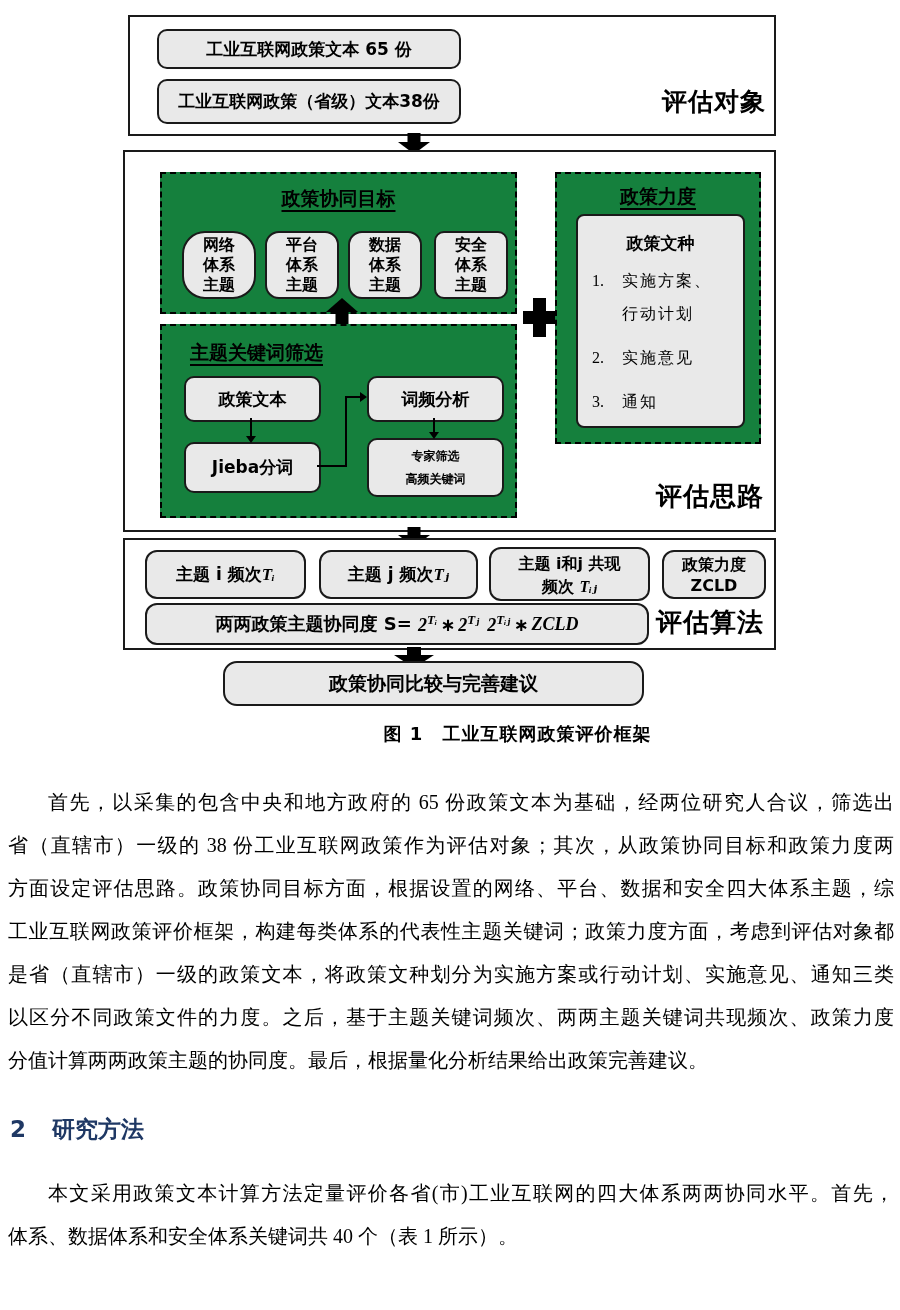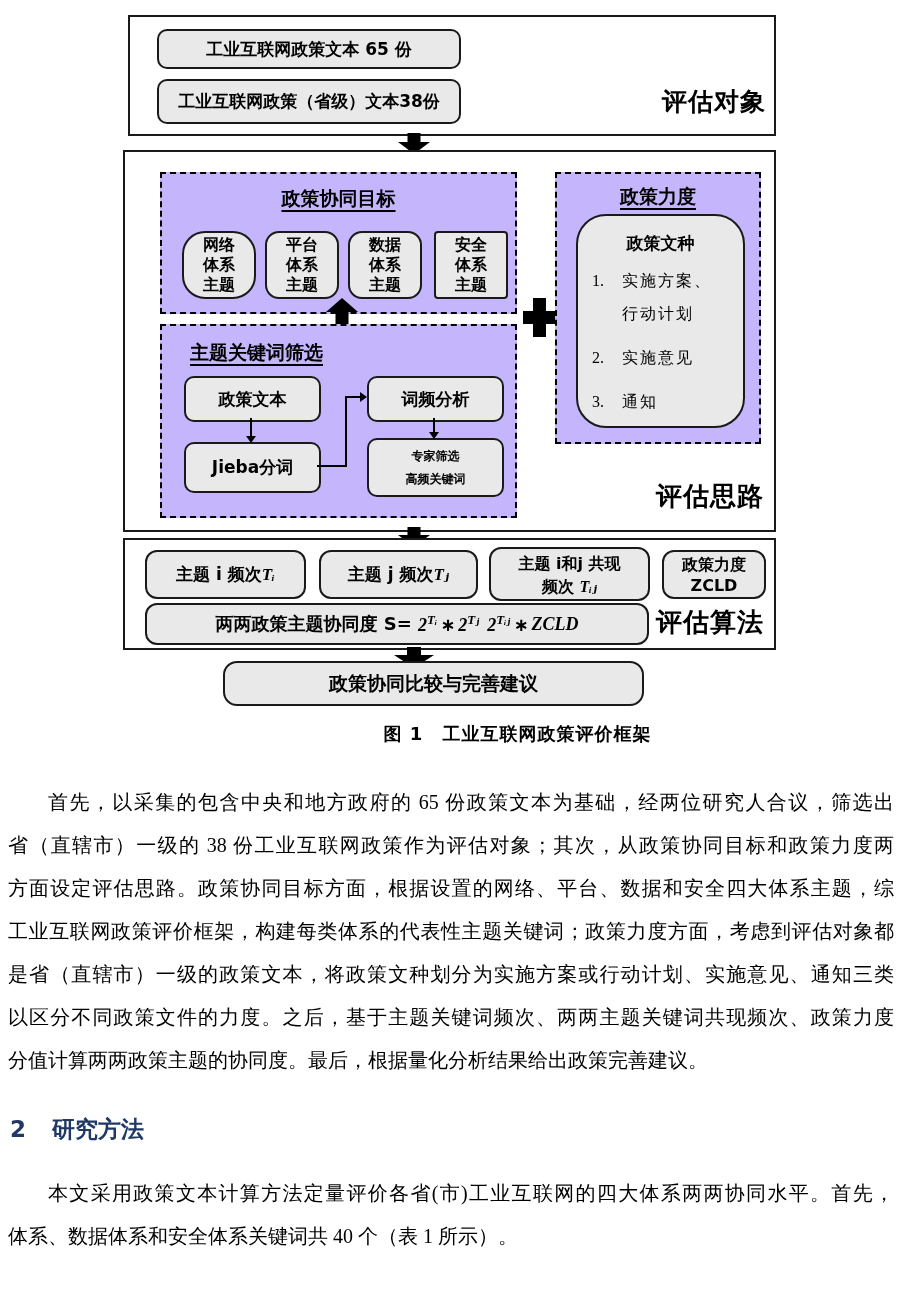--- a/index.html
+++ b/index.html
@@ -1,21 +1,21 @@
 <!DOCTYPE html>
 <html><head>
 <meta charset="utf-8">
 <style>
   html,body{margin:0;padding:0;background:#fff;}
   .page{position:relative;width:900px;height:1310px;background:#ffffff;overflow:hidden;
         font-family:"DejaVu Sans","Liberation Sans",sans-serif;color:#000;padding-left:45px;}
 
   
   .frame{position:absolute;border:2px solid #1a1a1a;background:#fff;}
-  .dashedbox{position:absolute;border:2px dashed #000;background:#c4b5fd;}
+  .dashedbox{position:absolute;border:2px dashed #000;background:#15803d;}
   .rbox{position:absolute;border:2px solid #1a1a1a;border-radius:10px;background:#e9e9e9;
         display:flex;align-items:center;justify-content:center;text-align:center;
         font-weight:bold;}
   .pre{white-space:pre-line;}
   .sec-label{position:absolute;font-weight:bold;font-size:25px;letter-spacing:1px;}
   .boxtitle{position:absolute;font-weight:bold;font-size:19px;
             text-decoration:underline;text-decoration-thickness:2px;text-underline-offset:5px;}
 
   
   .bigarrow{position:absolute;}
@@ -91,40 +91,40 @@
       <div class="rbox pre" style="left:103px;top:57px;width:70px;height:64px;font-size:16px;line-height:20px;border-radius:14px;">
         <span>平台
 体系
 主题</span>
       </div>
       <div class="rbox pre" style="left:186px;top:57px;width:70px;height:64px;font-size:16px;line-height:20px;border-radius:14px;">
         <span>数据
 体系
 主题</span>
       </div>
-      <div class="rbox pre" style="left:272px;top:57px;width:70px;height:64px;font-size:16px;line-height:20px;border-radius:4px;">
+      <div class="rbox pre" style="left:272px;top:57px;width:70px;height:64px;font-size:16px;line-height:20px;border-radius:10px;">
         <span>安全
 体系
 主题</span>
       </div>
     </div>
 
     <div class="bigarrow up" style="left:201px;top:146px;width:32px;height:31px;">
       <div class="head" style="top:0;"></div>
       <div class="stem" style="top:14px;width:13px;height:17px;"></div>
     </div>
 
     <div class="plus" style="left:398px;top:146px;width:32px;height:39px;">
       <div class="vbar" style="left:10px;top:0;width:13px;height:39px;"></div>
       <div class="hbar" style="left:0;top:13px;width:32px;height:13px;"></div>
     </div>
 
     <div class="dashedbox" style="left:430px;top:20px;width:202px;height:268px;">
       <div class="boxtitle" style="left:0;right:0;top:10px;text-align:center;position:absolute;">政策力度</div>
-      <div class="rbox" style="left:19px;top:40px;width:165px;height:210px;border-radius:30px;display:block;text-align:left;">
+      <div class="rbox" style="left:19px;top:40px;width:165px;height:210px;border-radius:8px;display:block;text-align:left;">
         <div style="text-align:center;font-size:17px;font-weight:bold;margin-top:16px;">政策文种</div>
         <div class="dlist" style="left:14px;top:48px;">
           <div class="row">
             <span class="no">1.</span>
             <span class="itm">实施方案、
 行动计划</span>
           </div>
           <div class="row">
             <span class="no">2.</span>
             <span class="itm">实施意见</span>

